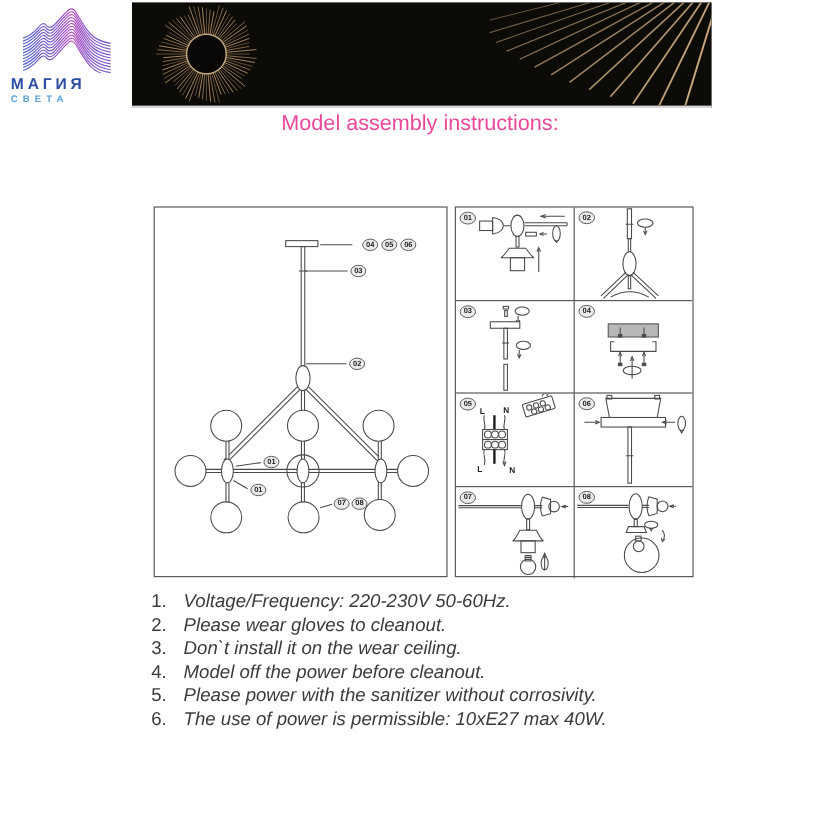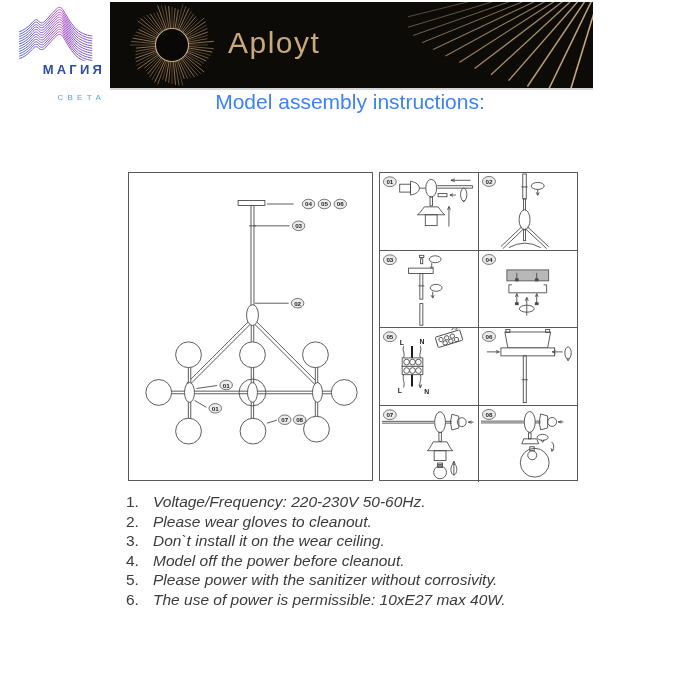--- a/index.html
+++ b/index.html
@@ -1,34 +1,34 @@
 <!DOCTYPE html>
 <html><head>
 <meta charset="utf-8">
 <style>
   html,body{margin:0;padding:0;background:#ffffff;}
   .page{position:relative;width:700px;height:700px;background:#fff;overflow:hidden;
         font-family:"Liberation Sans", sans-serif;color:#3b3b3b;}
 
   
-  .store-logo{position:absolute;left:9px;top:6px;width:96px;height:86px;text-align:right;}
+  .store-logo{position:absolute;left:9px;top:6px;width:96px;height:86px;text-align:left;}
   .store-logo svg{display:block;margin:0 auto;}
   .store-logo .l1{margin-top:1px;font-size:13px;font-weight:700;letter-spacing:3.2px;color:#2b4da6;}
-  .store-logo .l2{margin-top:16px;font-size:8px;font-weight:400;letter-spacing:4.2px;color:#57a1d9;}
+  .store-logo .l2{margin-top:1px;font-size:8px;font-weight:700;letter-spacing:4.2px;color:#57a1d9;}
 
   .banner{position:absolute;left:110px;top:2px;width:483px;height:86px;background:#0d0b08;
           border-bottom:2px solid #d6d6d6;overflow:hidden;}
   .banner .burst-wrap{position:absolute;left:14px;top:0;}
   .banner .brand{position:absolute;left:118px;top:24px;font-size:30px;letter-spacing:1.5px;
                  color:#c9a97c;font-weight:400;}
   .banner .fan-wrap{position:absolute;right:0;top:0;}
 
   
   .title-block{position:absolute;left:0;top:94px;width:700px;text-align:center;
-               font-size:21px;line-height:16.5px;color:#3b82f6;font-weight:500;}
+               font-size:18px;line-height:16.5px;color:#ec4899;font-weight:500;}
 
   
   .main-box{position:absolute;left:128px;top:172px;width:245px;height:309px;
             border:1px solid #5a5a5a;box-sizing:border-box;background:#fff;}
   .main-box svg{display:block;width:100%;height:100%;}
 
   .steps-grid{position:absolute;left:379px;top:172px;width:199px;height:309px;
               border:1px solid #5a5a5a;box-sizing:border-box;background:#fff;
               display:grid;grid-template-columns:1fr 1fr;grid-template-rows:repeat(4,1fr);}
   .cell{box-sizing:border-box;border-right:1px solid #5a5a5a;border-bottom:1px solid #5a5a5a;}
@@ -155,21 +155,20 @@
             <line x1="15.0" y1="-7.0" x2="35.3" y2="-16.5" opacity="0.78"></line>
             <line x1="15.5" y1="-5.6" x2="35.7" y2="-13.0" opacity="1.00"></line>
             <line x1="15.9" y1="-4.3" x2="35.7" y2="-9.6" opacity="0.55"></line>
             <line x1="16.2" y1="-2.9" x2="35.5" y2="-6.3" opacity="0.78"></line>
             <line x1="16.4" y1="-1.4" x2="41.8" y2="-3.7" opacity="1.00"></line>
           </g>
         <circle cx="0" cy="0" r="16.5" fill="none" stroke="#e9cb9e" stroke-width="1.2" opacity="0.8"></circle>
         <circle cx="0" cy="0" r="15.5" fill="#0a0806"></circle>
       </svg>
     </div>
-    <div class="brand">Aployt</div>
     <div class="fan-wrap">
       <svg width="185" height="86" viewBox="0 0 185 86">
         <g id="fan" stroke="#c9a97c" fill="none">
             <line x1="200" y1="-35" x2="-5.0" y2="16.0" stroke-width="0.80" opacity="0.50"></line>
             <line x1="200" y1="-35" x2="-1.5" y2="25.7" stroke-width="0.87" opacity="0.54"></line>
             <line x1="200" y1="-35" x2="5.3" y2="33.4" stroke-width="0.93" opacity="0.58"></line>
             <line x1="200" y1="-35" x2="14.2" y2="40.6" stroke-width="1.00" opacity="0.63"></line>
             <line x1="200" y1="-35" x2="25.1" y2="47.4" stroke-width="1.07" opacity="0.67"></line>
             <line x1="200" y1="-35" x2="37.5" y2="54.0" stroke-width="1.13" opacity="0.71"></line>
             <line x1="200" y1="-35" x2="51.3" y2="60.4" stroke-width="1.20" opacity="0.75"></line>

